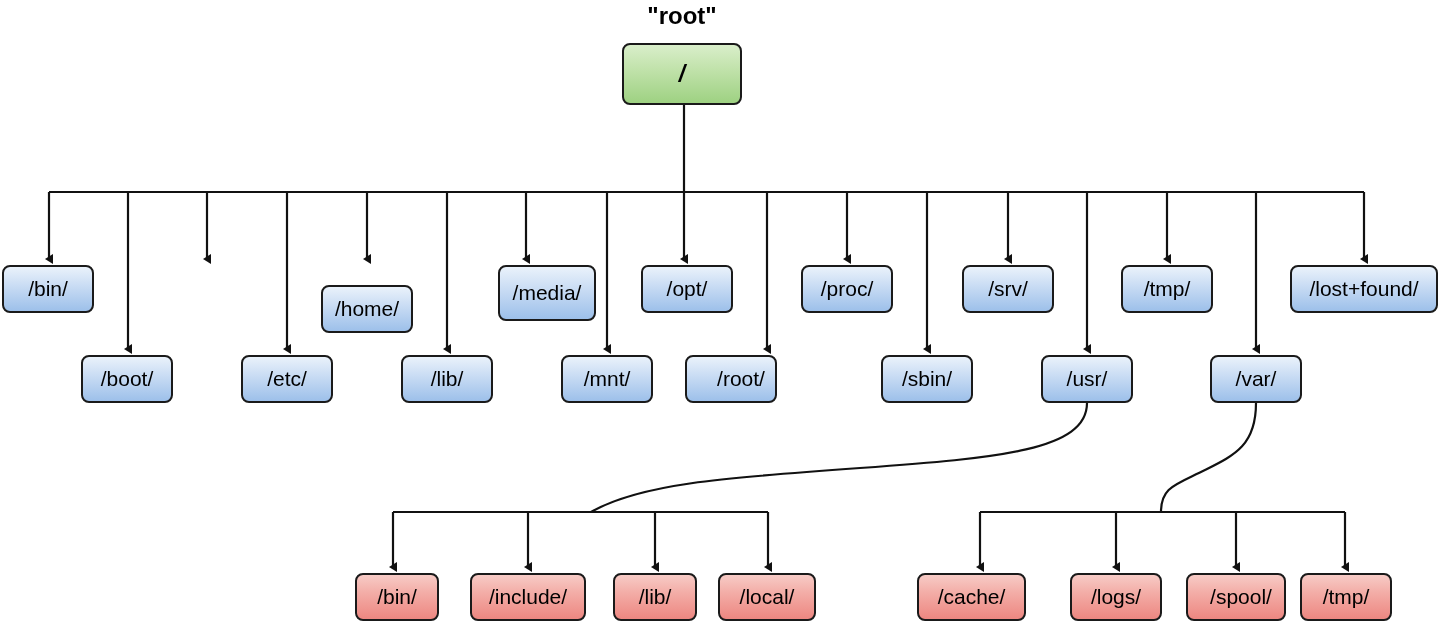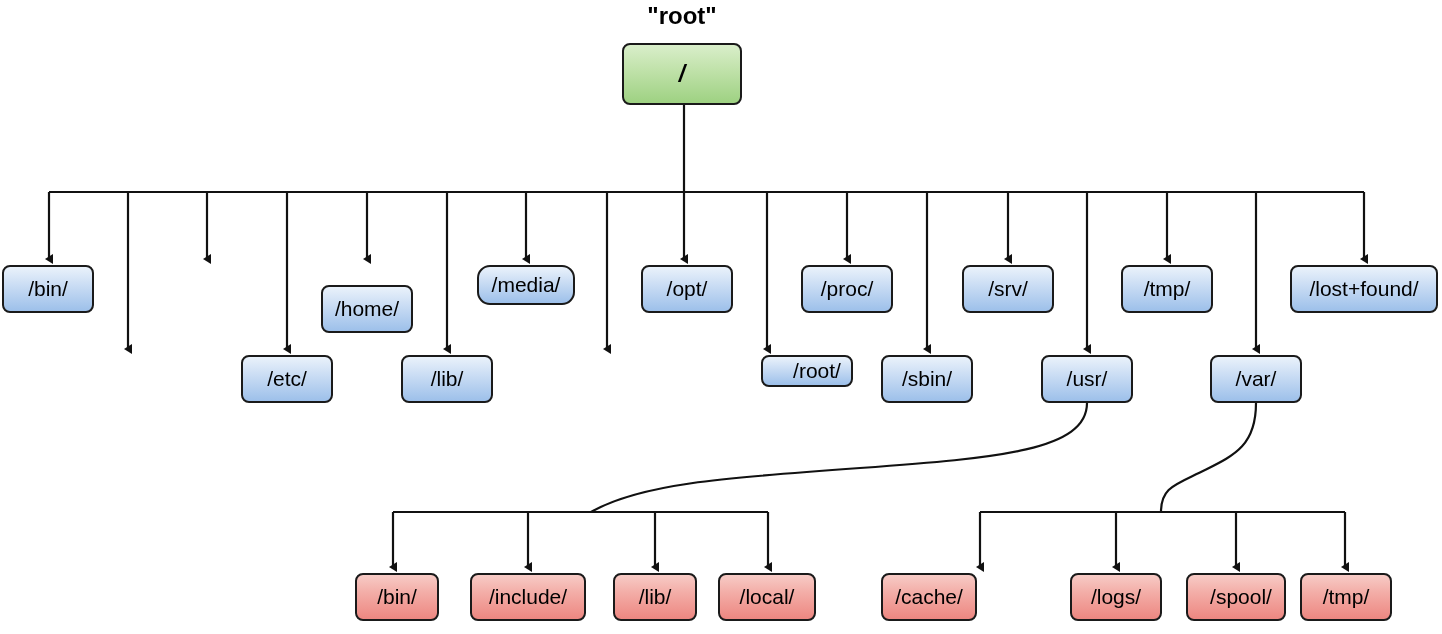--- a/index.html
+++ b/index.html
@@ -124,37 +124,39 @@
       <line x1="1236" y1="512" x2="1236" y2="567"></line>
       <line x1="1345" y1="512" x2="1345" y2="567"></line>
     </g>
   </svg>
 
   <div class="caption" style="left:622px; top:2px; width:120px;">"root"</div>
 
   <div class="node node-root" style="left:622px; top:43px; width:120px; height:62px;">/</div>
 
   <div class="node node-blue" style="left:2px;    top:265px; width:92px;  height:48px;">/bin/</div>
+  <div class="node node-blue" style="left:81px;   top:355px; width:92px;  height:48px;">/boot/</div>
   <div class="node node-blue" style="left:241px;  top:355px; width:92px;  height:48px;">/etc/</div>
   <div class="node node-blue" style="left:321px;  top:265px; width:92px;  height:48px;margin-top:20px;">/home/</div>
   <div class="node node-blue" style="left:401px;  top:355px; width:92px;  height:48px;">/lib/</div>
-  <div class="node node-blue" style="left:477px;  top:265px; width:98px;  height:40px;border-radius:13px;">/media/</div>
-  <div class="node node-blue" style="left:641px;  top:265px; width:92px;  height:48px;">/opt/</div>
-  <div class="node node-blue" style="left:761px;  top:355px; width:92px;  height:32px;padding-left:20px;">/root/</div>
+  <div class="node node-blue" style="left:498px;  top:265px; width:98px;  height:56px;">/media/</div>
+  <div class="node node-blue" style="left:561px;  top:355px; width:92px;  height:48px;">/mnt/</div>
+  <div class="node node-blue" style="left:641px;  top:265px; width:92px;  height:48px;border-radius:7px;">/opt/</div>
+  <div class="node node-blue" style="left:685px;  top:355px; width:92px;  height:48px;padding-left:20px;">/root/</div>
   <div class="node node-blue" style="left:801px;  top:265px; width:92px;  height:48px;">/proc/</div>
   <div class="node node-blue" style="left:881px;  top:355px; width:92px;  height:48px;">/sbin/</div>
   <div class="node node-blue" style="left:962px;  top:265px; width:92px;  height:48px;">/srv/</div>
   <div class="node node-blue" style="left:1041px; top:355px; width:92px;  height:48px;">/usr/</div>
   <div class="node node-blue" style="left:1121px; top:265px; width:92px;  height:48px;">/tmp/</div>
   <div class="node node-blue" style="left:1210px; top:355px; width:92px;  height:48px;text-align:right;">/var/</div>
   <div class="node node-blue" style="left:1290px; top:265px; width:148px; height:48px;">/lost+found/</div>
 
   <div class="node node-red" style="left:355px; top:573px; width:84px;  height:48px;">/bin/</div>
   <div class="node node-red" style="left:470px; top:573px; width:116px; height:48px;">/include/</div>
   <div class="node node-red" style="left:613px; top:573px; width:84px;  height:48px;">/lib/</div>
   <div class="node node-red" style="left:718px; top:573px; width:98px;  height:48px;">/local/</div>
 
-  <div class="node node-red" style="left:881px;  top:573px; width:96px; height:48px;">/cache/</div>
+  <div class="node node-red" style="left:917px;  top:573px; width:109px; height:48px;">/cache/</div>
   <div class="node node-red" style="left:1070px; top:573px; width:92px;  height:48px;">/logs/</div>
   <div class="node node-red" style="left:1186px; top:573px; width:100px; height:48px;padding-left:10px;">/spool/</div>
   <div class="node node-red" style="left:1300px; top:573px; width:92px;  height:48px;">/tmp/</div>
 
 </div>
 
 </body></html>

